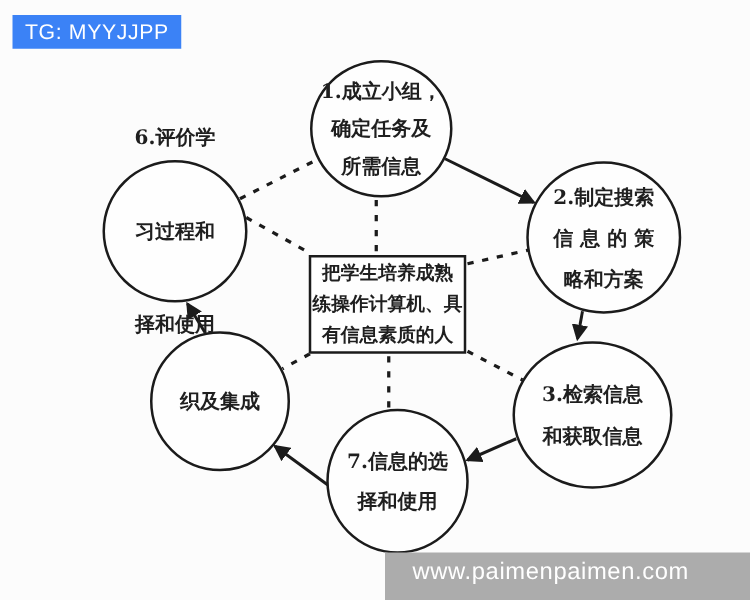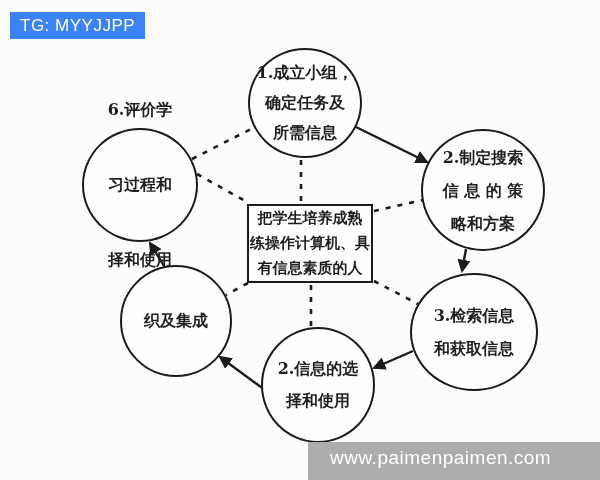--- a/index.html
+++ b/index.html
@@ -78,21 +78,21 @@
     <span>信 息 的 策</span>
     <span>略和方案</span>
   </div>
 
   <div class="node node-3">
     <span>3.检索信息</span>
     <span>和获取信息</span>
   </div>
 
   <div class="node node-4">
-    <span>2.信息的选</span>
+    <span>7.信息的选</span>
     <span>择和使用</span>
   </div>
 
   <div class="node node-5">
     <span>织及集成</span>
   </div>
 
   <div class="node node-6">
     <span>6.评价学</span>
     <span>习过程和</span>

